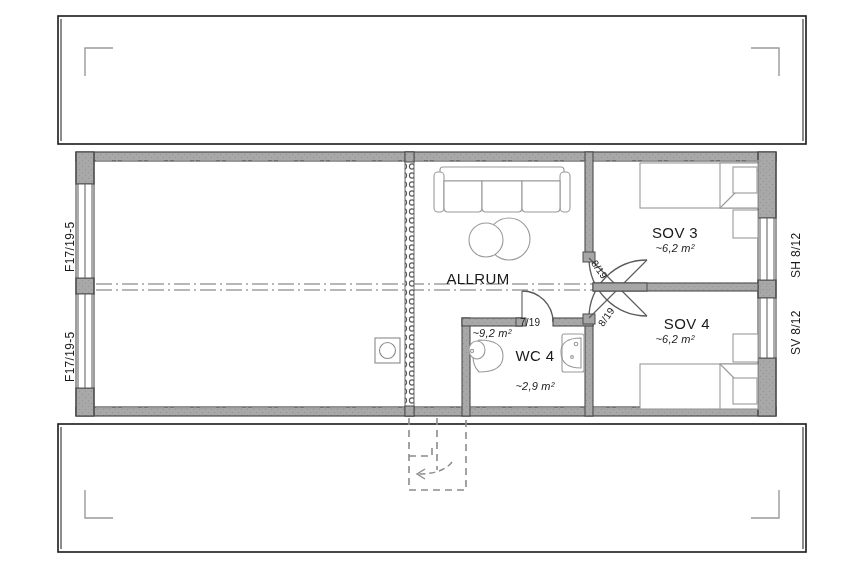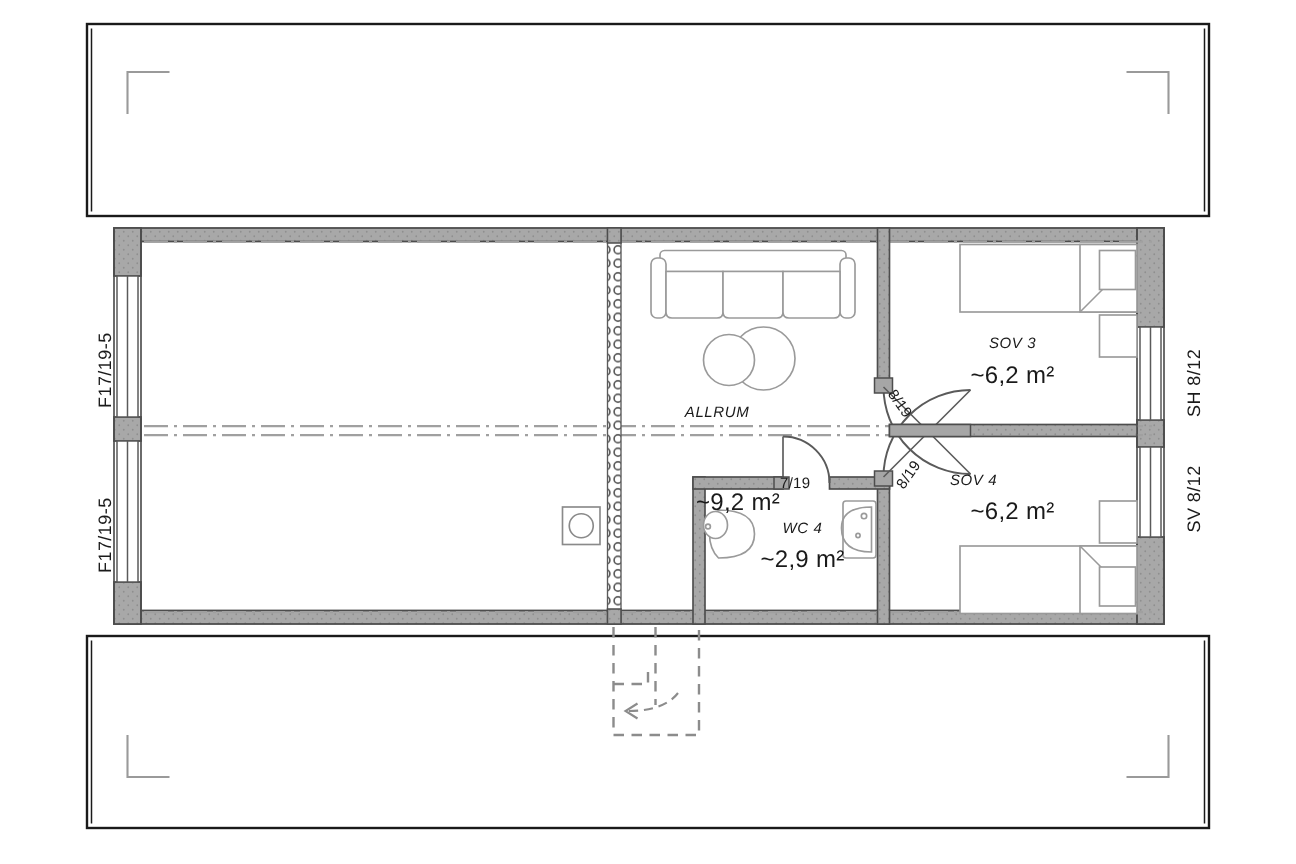--- a/index.html
+++ b/index.html
@@ -22,22 +22,22 @@
     height: 576px;
   }
   .lbl {
     position: absolute;
     font-family: "Liberation Sans", sans-serif;
     color: #1a1a1a;
     white-space: nowrap;
     line-height: 1.15;
     text-align: center;
   }
-  .room-name { font-size: 10px; letter-spacing: .4px; font-style: italic; }
-  .room-area { font-size: 16px; letter-spacing: .2px; }
+  .room-name { font-size: 15px; letter-spacing: .4px; }
+  .room-area { font-size: 11px; letter-spacing: .2px; font-style: italic; }
   .door-lbl { font-size: 10px; letter-spacing: .2px; }
   .win-lbl  { font-size: 12px; letter-spacing: .3px; }
   .rot-cw   { transform: rotate(-90deg); transform-origin: left top; }
   .rot-ccw  { transform: rotate(-90deg); transform-origin: left top; }
 </style>
 </head>
 <body>
 
 <div id="plan-root">
 
@@ -228,25 +228,25 @@
     </g>
 
   </svg>
 
   <div class="lbl room-name" style="left:423px; top:270px; width:110px;">ALLRUM</div>
   <div class="lbl room-area" style="left:437px; top:287px; width:110px;margin-top:40px;">~9,2 m²</div>
 
   <div class="lbl room-name" style="left:630px; top:224px; width:90px;">SOV 3</div>
   <div class="lbl room-area" style="left:630px; top:242px; width:90px;">~6,2 m²</div>
 
-  <div class="lbl room-name" style="left:604px; top:315px; width:90px;">SOV 4</div>
+  <div class="lbl room-name" style="left:620px; top:315px; width:90px;text-align:right;">SOV 4</div>
   <div class="lbl room-area" style="left:630px; top:333px; width:90px;">~6,2 m²</div>
 
   <div class="lbl room-name" style="left:495px; top:347px; width:80px;">WC 4</div>
-  <div class="lbl room-area" style="left:495px; top:365px; width:80px;">~2,9 m²</div>
+  <div class="lbl room-area" style="left:495px; top:380px; width:80px;">~2,9 m²</div>
 
   <div class="lbl door-lbl" style="left:598px; top:258px; transform:rotate(55deg); transform-origin:left top;">8/19</div>
   <div class="lbl door-lbl" style="left:596px; top:322px; transform:rotate(-55deg); transform-origin:left top;">8/19</div>
   <div class="lbl door-lbl" style="left:520px; top:317px;">7/19</div>
 
   <div class="lbl win-lbl rot-cw" style="left:64px; top:272px;">F17/19-5</div>
   <div class="lbl win-lbl rot-cw" style="left:64px; top:382px;">F17/19-5</div>
 
   <div class="lbl win-lbl rot-ccw" style="left:790px; top:278px;">SH 8/12</div>
   <div class="lbl win-lbl rot-ccw" style="left:790px; top:355px;">SV 8/12</div>

